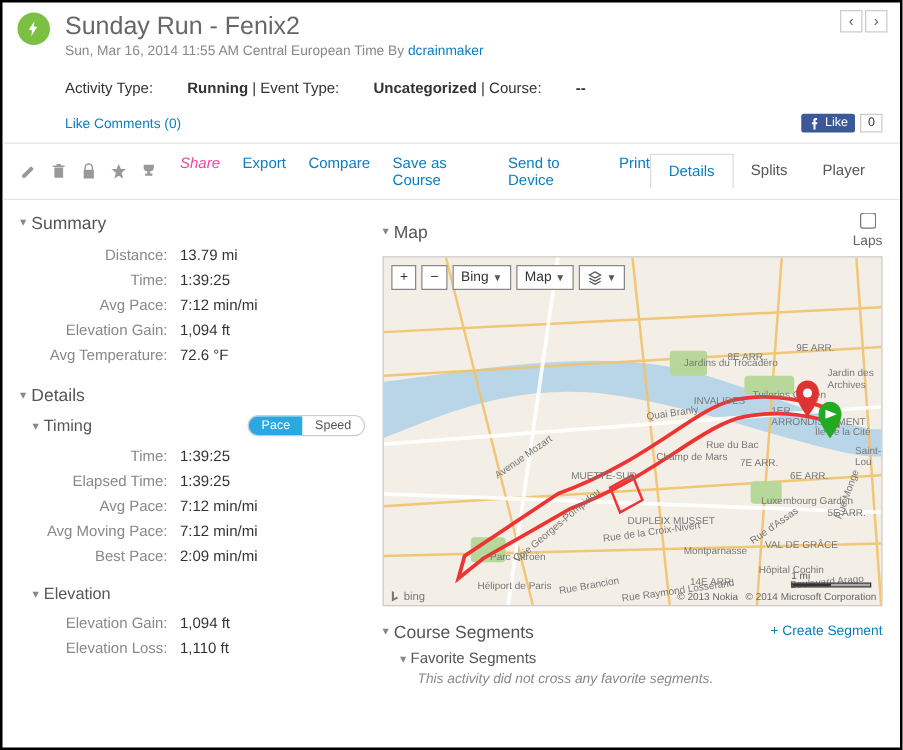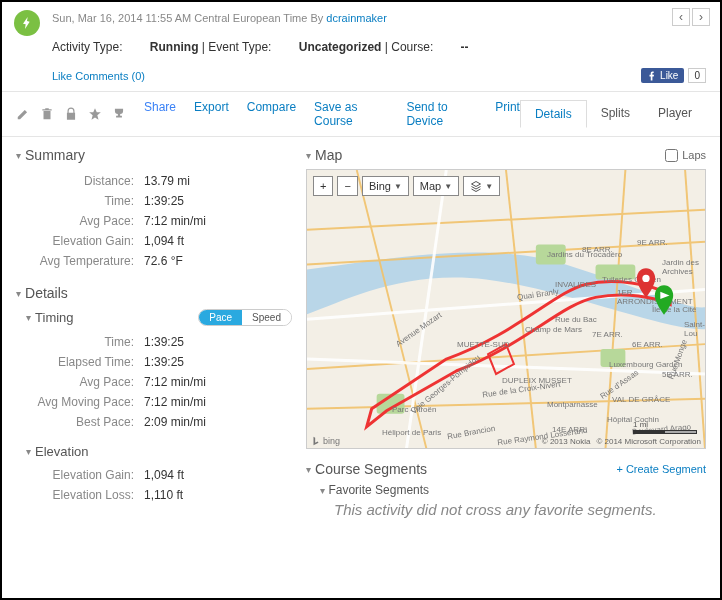--- a/index.html
+++ b/index.html
@@ -21,21 +21,21 @@
 .social-bar { display: flex; justify-content: space-between; align-items: center; padding: 4px 14px 8px 50px; border-bottom: 1px solid #e5e5e5; }
 .like-comments { font-size: 11px; color: #0a7ec2; }
 .fb-like { display: flex; align-items: center; }
 .fb-btn { background: #3b5998; color: #fff; font-size: 10px; padding: 2px 6px; display: flex; align-items: center; gap: 3px; border-radius: 2px; cursor: pointer; }
 .fb-count { border: 1px solid #ccc; padding: 1px 5px; font-size: 10px; margin-left: 4px; background: #fff; }
 
 .toolbar { display: flex; align-items: center; padding: 8px 14px; border-bottom: 1px solid #e5e5e5; }
 .tool-icons { display: flex; gap: 10px; color: #999; }
 .tool-icon { width: 14px; height: 14px; cursor: pointer; display: flex; align-items: center; justify-content: center; }
 .tool-links { display: flex; gap: 18px; margin-left: 18px; font-size: 12px; }
-.tool-links .muted { color: #3b82f6; }
+.tool-links .muted { color: #ec4899; font-style: italic; }
 .tabs { margin-left: auto; display: flex; }
 .tab { padding: 6px 14px; font-size: 12px; color: #555; cursor: pointer; }
 .tab.active { color: #0a7ec2; border: 1px solid #ddd; border-bottom: 1px solid #fff; }
 
 .content { display: flex; padding: 10px 14px; gap: 14px; }
 
 .left { width: 280px; }
 .section-header { display: flex; align-items: center; gap: 4px; font-size: 14px; color: #555; margin-bottom: 8px; }
 .collapse { color: #888; font-size: 10px; cursor: pointer; }
 .stats { margin-left: 8px; }
@@ -44,53 +44,54 @@
 .stat-value { color: #333; }
 
 .sub-section { margin-top: 14px; }
 .sub-header { display: flex; align-items: center; gap: 4px; font-size: 13px; color: #555; margin-bottom: 6px; position: relative; }
 .toggle-pill { margin-left: auto; display: flex; border: 1px solid #ccc; border-radius: 10px; overflow: hidden; font-size: 10px; }
 .pill-opt { padding: 2px 10px; cursor: pointer; background: #fff; }
 .pill-opt.active { background: #2aa9e0; color: #fff; }
 
 .right { flex: 1; }
 .map-header { display: flex; align-items: center; justify-content: space-between; margin-bottom: 6px; }
-.laps-check { font-size: 11px; color: #666; display: flex; align-items: center; gap: 4px; }
+.laps-check { font-size: 11px; color: #666; display: flex; align-items: center; gap: 4px; flex-direction: column; }
 
 .map-box { width: 400px; height: 280px; border: 1px solid #ccc; position: relative; overflow: hidden; background: #f3efe6; }
 .map-controls { position: absolute; top: 6px; left: 6px; display: flex; gap: 4px; z-index: 10; }
 .map-btn { background: #fff; border: 1px solid #888; padding: 3px 6px; font-size: 11px; display: flex; align-items: center; gap: 3px; cursor: pointer; }
 .map-btn .dd { font-size: 8px; color: #555; }
 
 .map-bg { position: absolute; inset: 0; }
 .map-pin { position: absolute; width: 22px; height: 30px; }
 .pin-green { right: 30px; top: 115px; }
 .pin-red { right: 48px; top: 98px; }
 .map-label { position: absolute; font-size: 8px; color: #777; pointer-events:none; }
 .map-attrib { position: absolute; bottom: 2px; right: 4px; font-size: 8px; color: #666; display:flex; gap:6px; align-items:center;}
 .map-scale { position:absolute; bottom:14px; right:8px; font-size:8px; color:#555; }
 .map-scale .bar { width:64px; height:4px; background:linear-gradient(90deg,#333 0 50%,#aaa 50% 100%); border:1px solid #333; margin-top:1px;}
 .bing-logo{position:absolute;left:4px;bottom:2px;font-size:9px;color:#777;display:flex;align-items:center;gap:2px;}
 
 .segments { margin-top: 12px; }
 .seg-header { display: flex; justify-content: space-between; align-items: center; }
 .create-seg { font-size: 11px; color: #0a7ec2; text-align: center; }
 .fav-seg { margin-top: 6px; margin-left: 14px; font-size: 12px; color: #555; }
-.fav-empty { margin-left: 28px; font-size: 15px; color: #888; font-style: italic; margin-top: 4px; }
+.fav-empty { margin-left: 28px; font-size: 11px; color: #888; font-style: italic; margin-top: 4px; }
 </style>
 </head>
 <body>
 
 <div class="header">
   <div class="badge">
     <svg viewBox="0 0 24 24">
         <path d="M13 3l-1 6 4 1-7 11 1-7-4-1z"></path>
       </svg>
   </div>
   <div class="title-wrap">
+    <div class="title">Sunday Run - Fenix2</div>
     <div class="subtitle">
       <span>Sun, Mar 16, 2014 11:55 AM Central European Time By </span><a>dcrainmaker</a>
     </div>
   </div>
   <div class="nav-arrows">
     <div class="nav-arrow">‹</div>
     <div class="nav-arrow">›</div>
   </div>
 </div>
 
@@ -303,21 +304,21 @@
           <div class="map-label" style="left: 150px; top: 170px;">MUETTE-SUD</div>
           <div class="map-label" style="left: 248px; top: 110px;">INVALIDES</div>
           <div class="map-label" style="left: 295px; top: 105px;">Tuileries Garden</div>
           <div class="map-label" style="left: 240px; top: 80px;">Jardins du Trocadéro</div>
           <div class="map-label" style="left: 310px; top: 118px;">1ER ARRONDISSEMENT</div>
           <div class="map-label" style="left: 355px; top: 88px;">Jardin des Archives</div>
           <div class="map-label" style="left: 345px; top: 135px;">Île de la Cité</div>
           <div class="map-label" style="left: 377px; top: 150px;">Saint-Lou</div>
           <div class="map-label" style="left: 195px; top: 180px; margin-top: 26px;">DUPLEIX MUSSET</div>
           <div class="map-label" style="left: 218px; top: 155px;">Champ de Mars</div>
-          <div class="map-label" style="left: 248px; top: 145px;">Rue du Bac</div>
+          <div class="map-label" style="left: 258px; top: 145px;">Rue du Bac</div>
           <div class="map-label" style="left: 285px; top: 160px;">7E ARR.</div>
           <div class="map-label" style="left: 325px; top: 170px;">6E ARR.</div>
           <div class="map-label" style="left: 275px; top: 75px;">8E ARR.</div>
           <div class="map-label" style="left: 330px; top: 68px;">9E ARR.</div>
           <div class="map-label" style="left: 350px; top: 185px; transform: rotate(-70deg);">Rue Monge</div>
           <div class="map-label" style="left: 355px; top: 200px;">5E ARR.</div>
           <div class="map-label" style="left: 302px; top: 190px;">Luxembourg Garden</div>
           <div class="map-label" style="left: 290px; top: 210px; transform: rotate(-35deg);">Rue d'Assas</div>
           <div class="map-label" style="left: 305px; top: 225px;">VAL DE GRÂCE</div>
           <div class="map-label" style="left: 240px; top: 230px;">Montparnasse</div>

